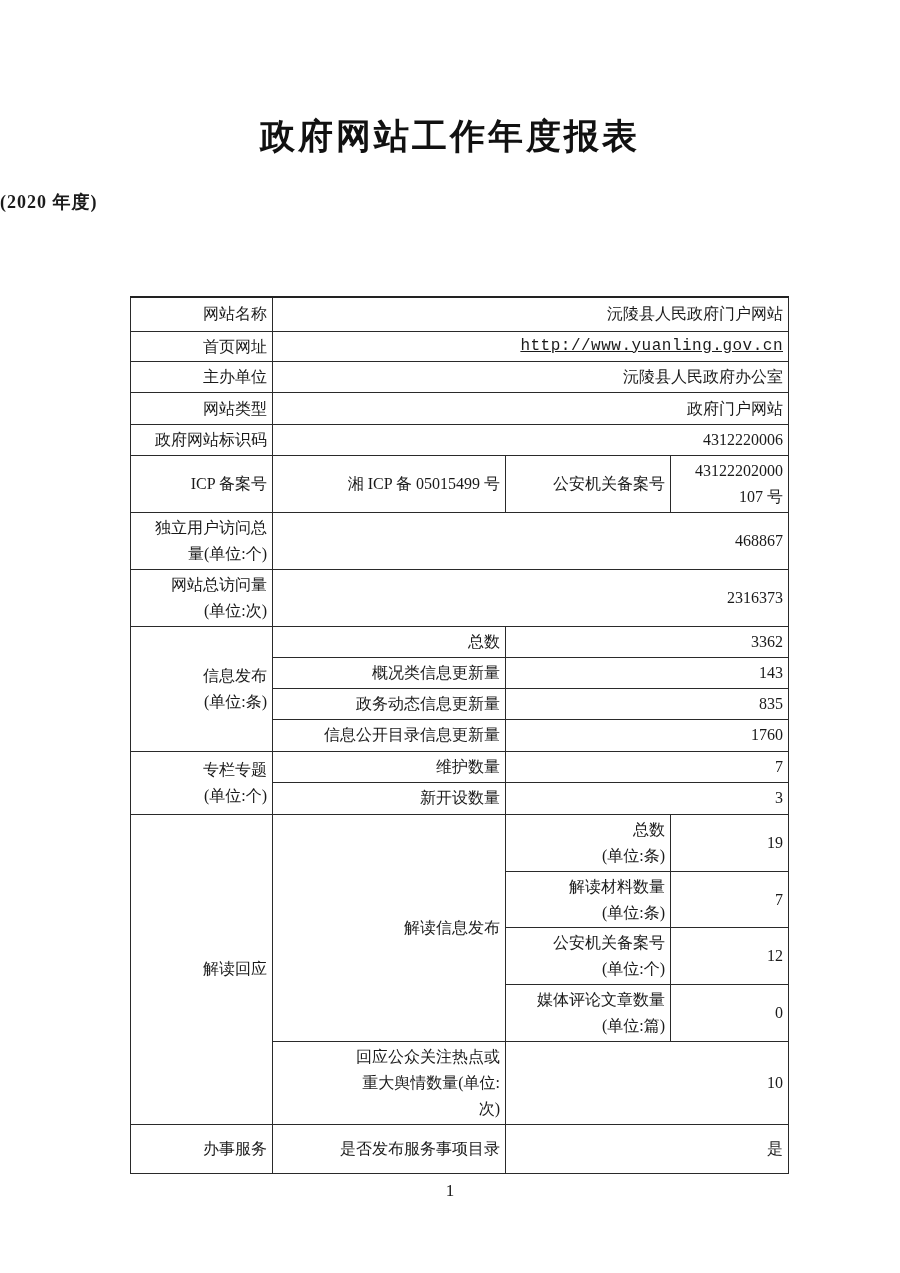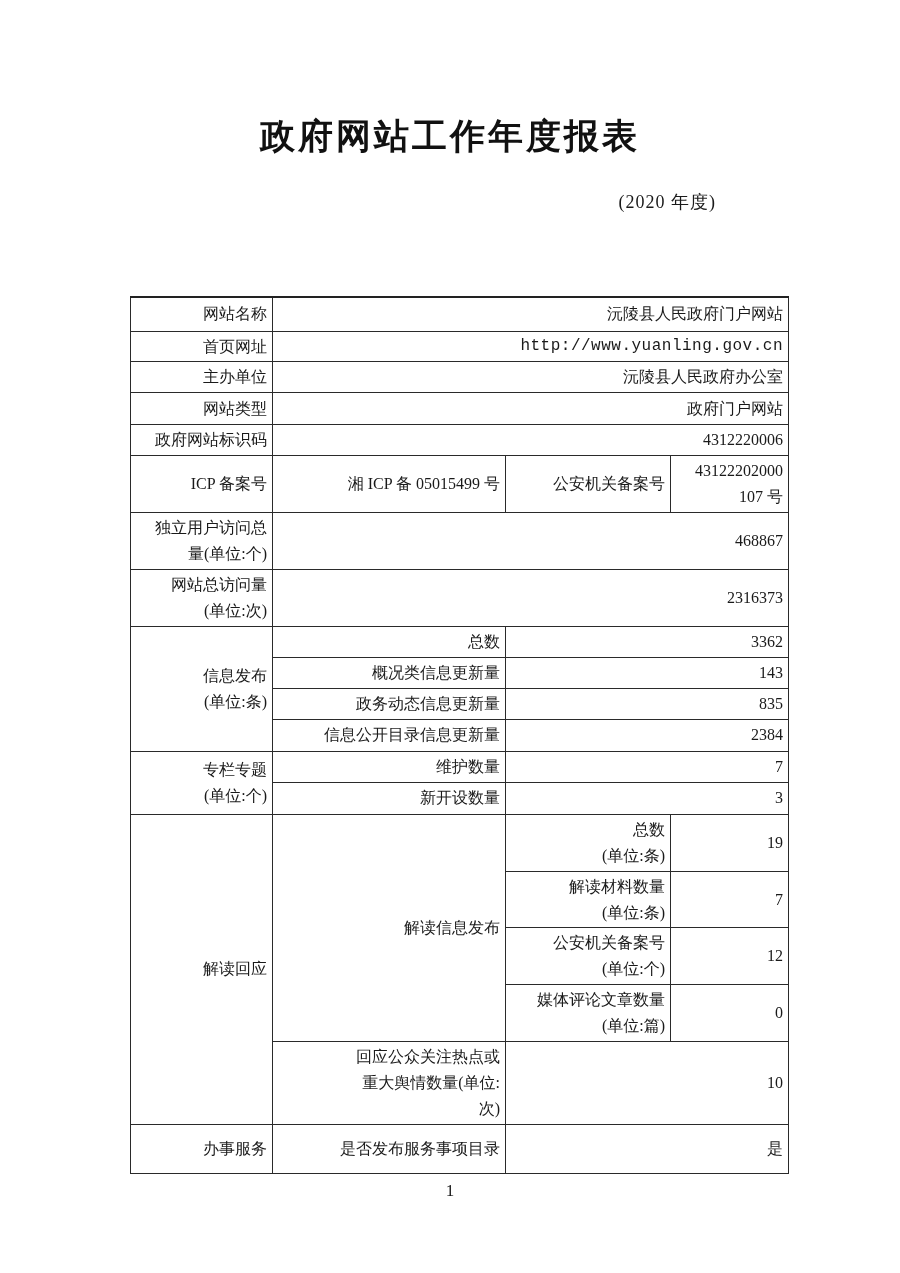--- a/index.html
+++ b/index.html
@@ -18,23 +18,24 @@
     text-align: center;
     font-family: Liberation Mono, monospace;
     font-size: 35px;
     font-weight: bold;
     letter-spacing: 3px;
     color: #111;
   }
   .doc-subtitle {
     position: absolute;
     top: 190px; left: 0; width: 716px;
-    text-align: right;
+    text-align: left;
     font-size: 18px;
     letter-spacing: 1px;
+    font-weight: bold;
   }
   .reporting-unit {
     position: absolute;
     top: 269px; left: 127px;
     font-size: 16.5px;
     font-weight: bold;
     letter-spacing: 0.5px;
   }
   table.report {
     position: absolute;
@@ -48,21 +49,21 @@
   table.report td {
     border: 1px solid #2a2a2a;
     text-align: right;
     vertical-align: middle;
     font-size: 16px;
     line-height: 1.62;
     padding: 2px 5px;
     white-space: pre-line;
     overflow: hidden;
   }
-  td.mono { font-family: "Liberation Mono", "DejaVu Sans Mono", monospace; font-size: 15px; letter-spacing: 0.5px; }
+  td.mono { font-family: "Liberation Mono", "DejaVu Sans Mono", monospace; font-size: 15px; letter-spacing: 0.5px; text-decoration: underline; }
   td.v-top { vertical-align: top; padding-top: 3px; }
   td.v-bottom { vertical-align: bottom; padding-bottom: 5px; margin-top: 25px; }
   .page-number {
     position: absolute;
     top: 1181px; left: 0; width: 900px;
     text-align: center;
     font-size: 17px;
   }
 </style>
 </head>
@@ -127,21 +128,21 @@
       <tr style="height:31px">
         <td>概况类信息更新量</td>
         <td colspan="2">143</td>
       </tr>
       <tr style="height:31px">
         <td>政务动态信息更新量</td>
         <td colspan="2">835</td>
       </tr>
       <tr style="height:32px">
         <td>信息公开目录信息更新量</td>
-        <td colspan="2">2384</td>
+        <td colspan="2">1760</td>
       </tr>
       <tr style="height:31px">
         <td rowspan="2">专栏专题
 (单位:个)</td>
         <td>维护数量</td>
         <td colspan="2">7</td>
       </tr>
       <tr style="height:32px">
         <td>新开设数量</td>
         <td colspan="2">3</td>

